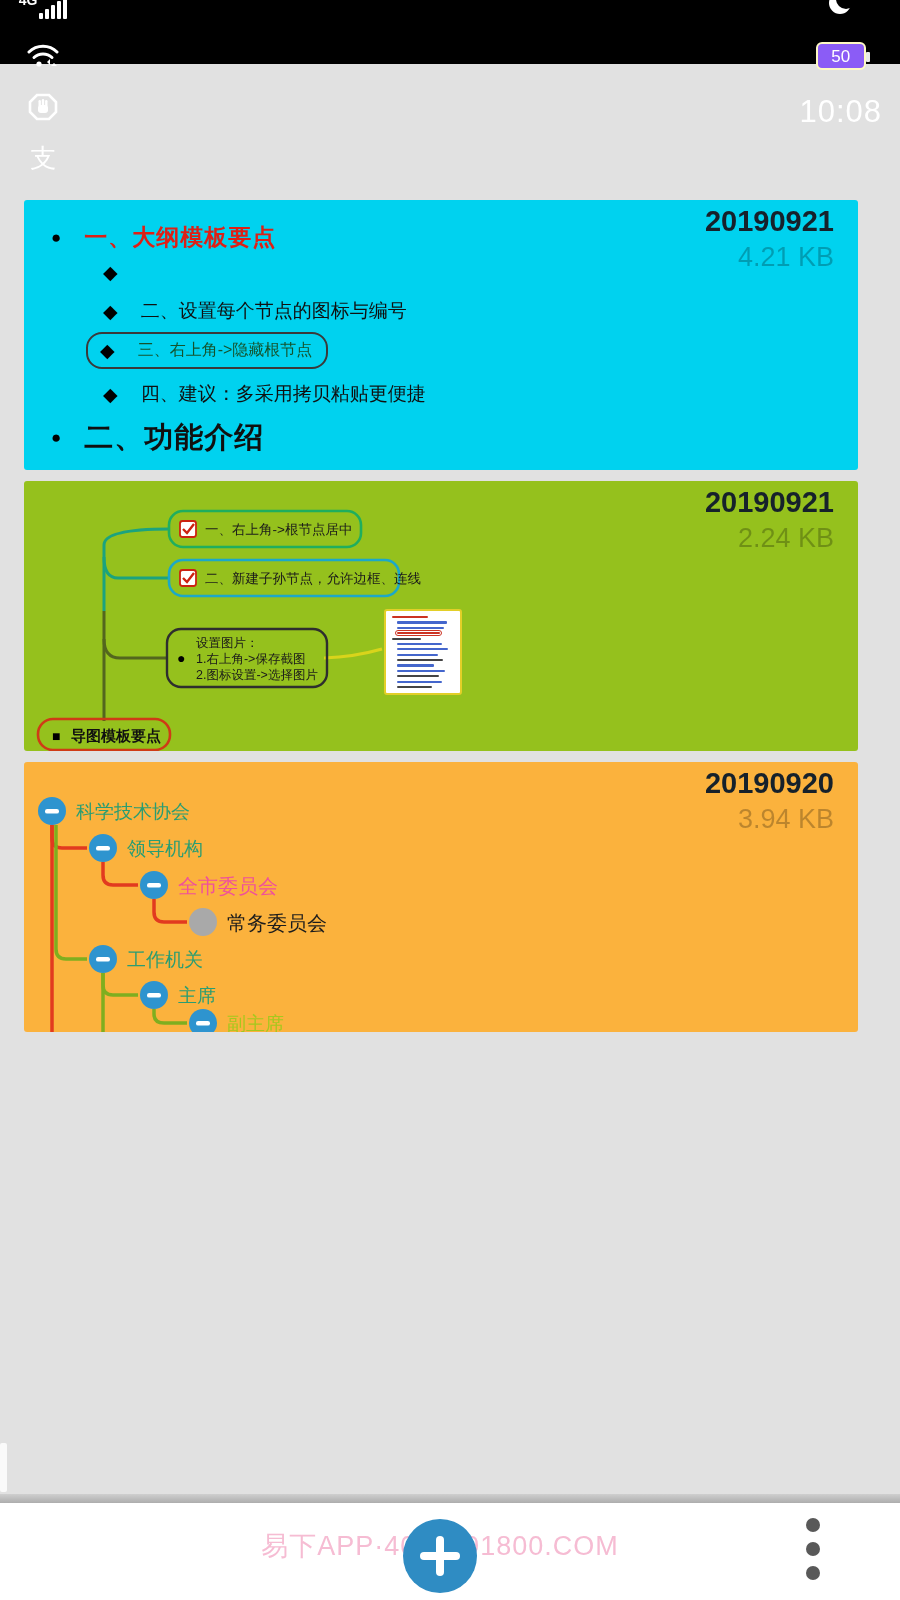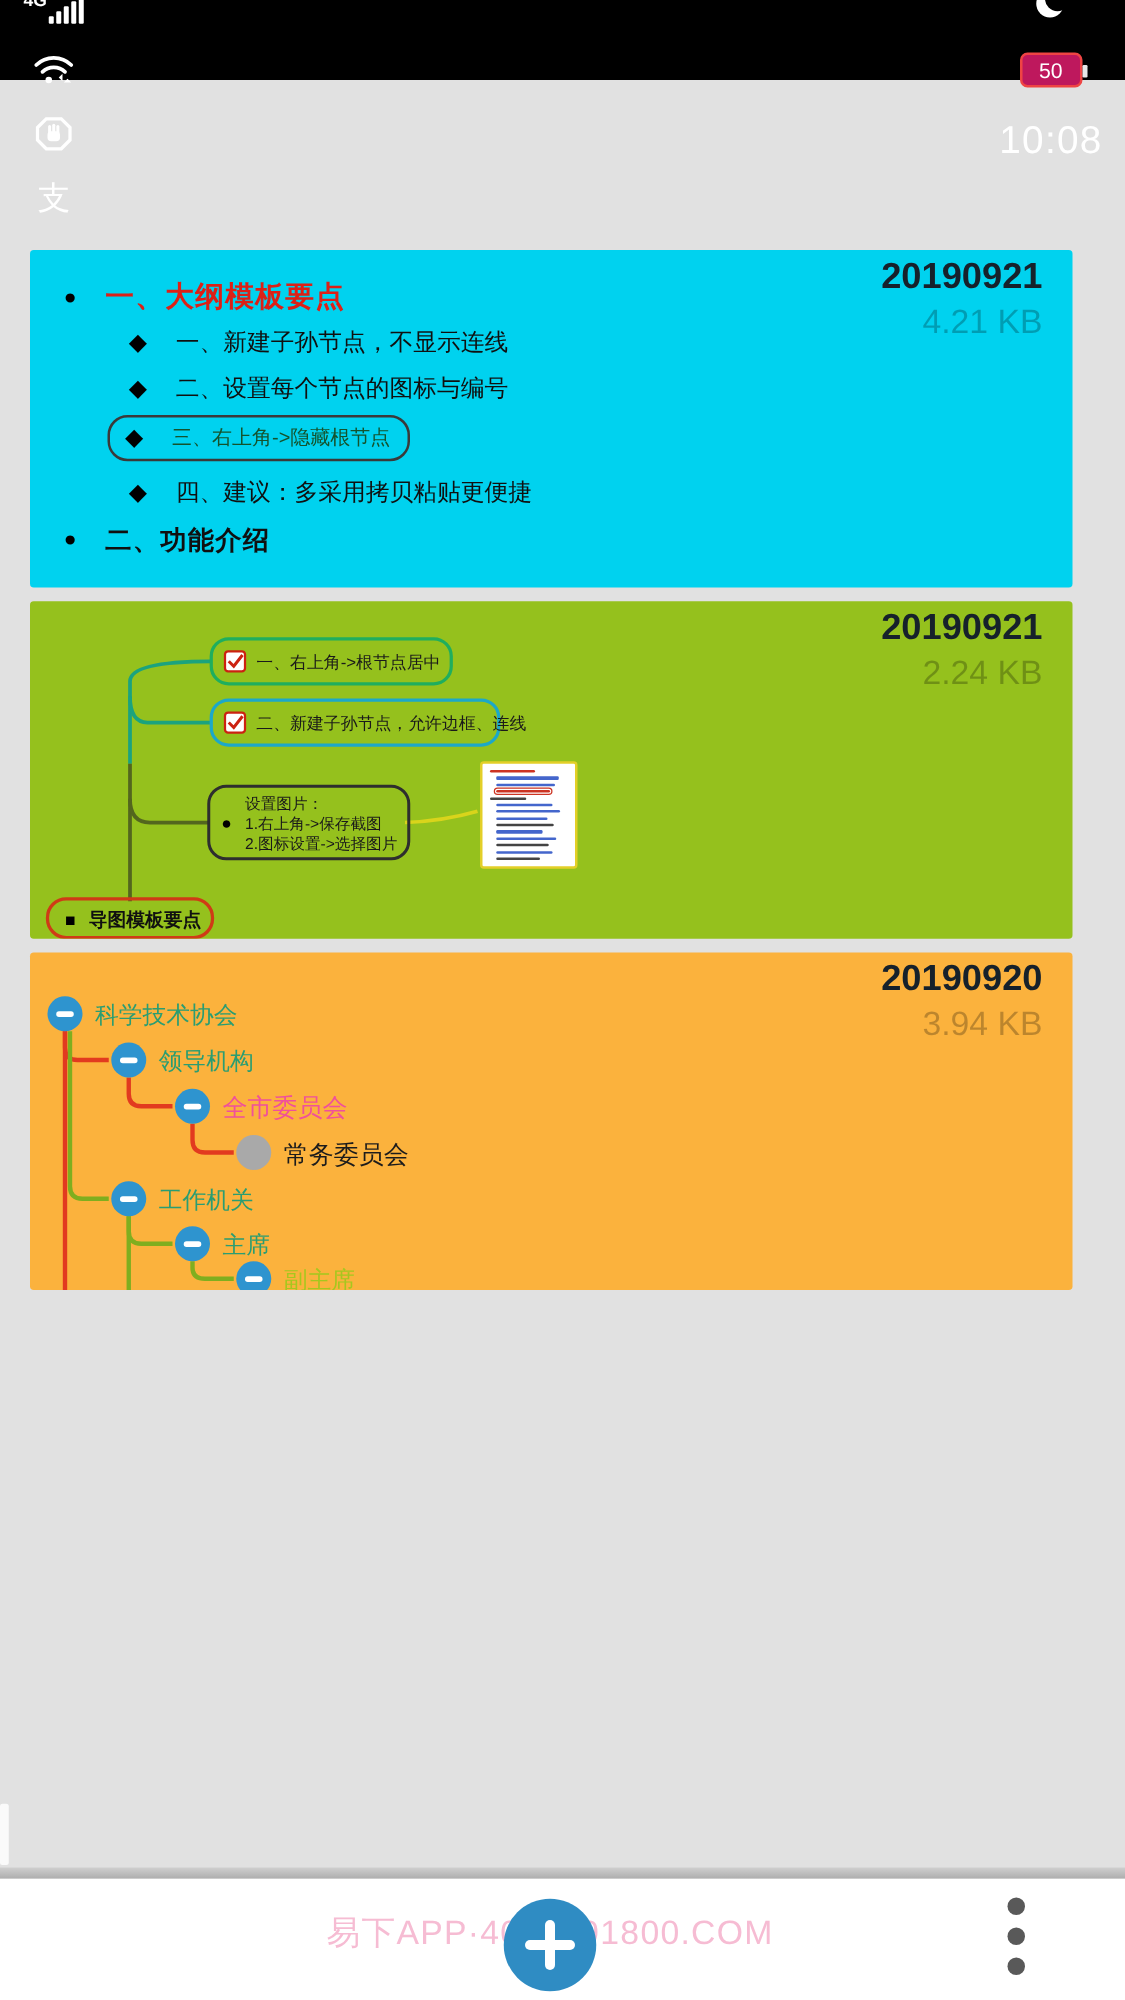--- a/index.html
+++ b/index.html
@@ -13,22 +13,22 @@
   .hd-badge{display:flex;align-items:flex-end;gap:3px;}
   .hd-main{background:#fff;color:#000;font-weight:bold;font-size:17px;line-height:1;
     padding:4px 4px;border-radius:5px;}
   .hd-sub{background:#fff;color:#000;font-weight:bold;font-size:12px;line-height:1;
     padding:2px 4px;border-radius:4px;}
   .sig{display:flex;align-items:flex-end;gap:2px;}
   .sig .g{font-size:14px;font-weight:bold;line-height:1;margin-bottom:12px;}
   .bars{display:flex;align-items:flex-end;gap:2px;height:24px;}
   .bars i{display:block;width:4px;background:#fff;border-radius:1px;}
   .time{font-size:31px;letter-spacing:1px;}
-  .batt{position:relative;width:50px;height:28px;border:2px solid #ef4444;border-radius:6px;
-    background:#be185d;display:flex;align-items:center;justify-content:center;}
+  .batt{position:relative;width:50px;height:28px;border:2px solid #fef9c3;border-radius:6px;
+    background:#8b5cf6;display:flex;align-items:center;justify-content:center;}
   .batt span{font-size:17px;color:#fff;line-height:1;}
   .batt:after{content:"";position:absolute;right:-6px;top:8px;width:4px;height:10px;background:#e8e8e8;border-radius:1px;}
   .cjk-ic{font-size:26px;line-height:1;}
 
   
   #searchbar{position:absolute;left:0;top:64px;width:900px;height:124px;background:#fff;
     display:flex;align-items:center;padding:0 26px;box-shadow:0 7px 10px rgba(0,0,0,0.20);}
   #search-input{flex:1;border:none;outline:none;font-size:31px;color:#333;background:transparent;}
   #search-input::placeholder{color:#9a9a9a;}
   #search-close{font-size:52px;color:#6e6e6e;line-height:1;padding:0 4px;cursor:pointer;}
@@ -39,21 +39,21 @@
   #card2{top:481px;background:#95c11d;}
   #card3{top:762px;background:#fbb23d;}
   .c-date{position:absolute;right:24px;top:5px;font-size:29px;color:#16212b;font-weight:700;}
   .c-size{position:absolute;right:24px;top:42px;font-size:27px;color:rgba(0,0,0,0.25);font-weight:500;}
 
   
   .o-row{position:absolute;display:flex;align-items:center;white-space:nowrap;}
   .o-b1{font-size:17px;color:#000;margin-right:23px;}
   .o-b2{font-size:19px;color:#000;margin-right:23px;}
   .o-t1{font-size:23px;font-weight:bold;color:#dd2016;letter-spacing:1px;}
-  .o-t1b{font-size:21px;font-weight:bold;color:#101010;letter-spacing:1px;}
+  .o-t1b{font-size:29px;font-weight:bold;color:#101010;letter-spacing:1px;}
   .o-t2{font-size:19px;color:#101010;}
   .o-t2r{font-size:16px;color:#14532d;}
   .o-box{border:2px solid #3a3a3a;border-radius:16px;padding:5px 14px 5px 12px;}
 
   svg text{font-family:"Liberation Sans","DejaVu Sans",sans-serif;}
 
   
   #thumb{position:absolute;left:360px;top:128px;width:78px;height:86px;background:#fff;
     border:2px solid #e3cf28;border-radius:3px;padding:5px 6px;display:flex;flex-direction:column;gap:3.2px;}
   #thumb i{display:block;height:2.6px;border-radius:1px;}
@@ -156,21 +156,20 @@
   <div id="card1" class="card">
     <span class="c-date">20190921</span>
     <span class="c-size">4.21 KB</span>
 
     <div class="o-row" style="left:27px;top:22px;">
       <span class="o-b1">●</span>
       <span class="o-t1">一、大纲模板要点</span>
     </div>
     <div class="o-row" style="left:79px;top:61px;">
       <span class="o-b2">◆</span>
-      <span class="o-t2">一、新建子孙节点，不显示连线</span>
     </div>
     <div class="o-row" style="left:79px;top:98px;">
       <span class="o-b2">◆</span>
       <span class="o-t2">二、设置每个节点的图标与编号</span>
     </div>
     <div class="o-row o-box" style="left:62px;top:132px;">
       <span class="o-b2">◆</span>
       <span class="o-t2r">三、右上角-&gt;隐藏根节点</span>
     </div>
     <div class="o-row" style="left:79px;top:181px;">

